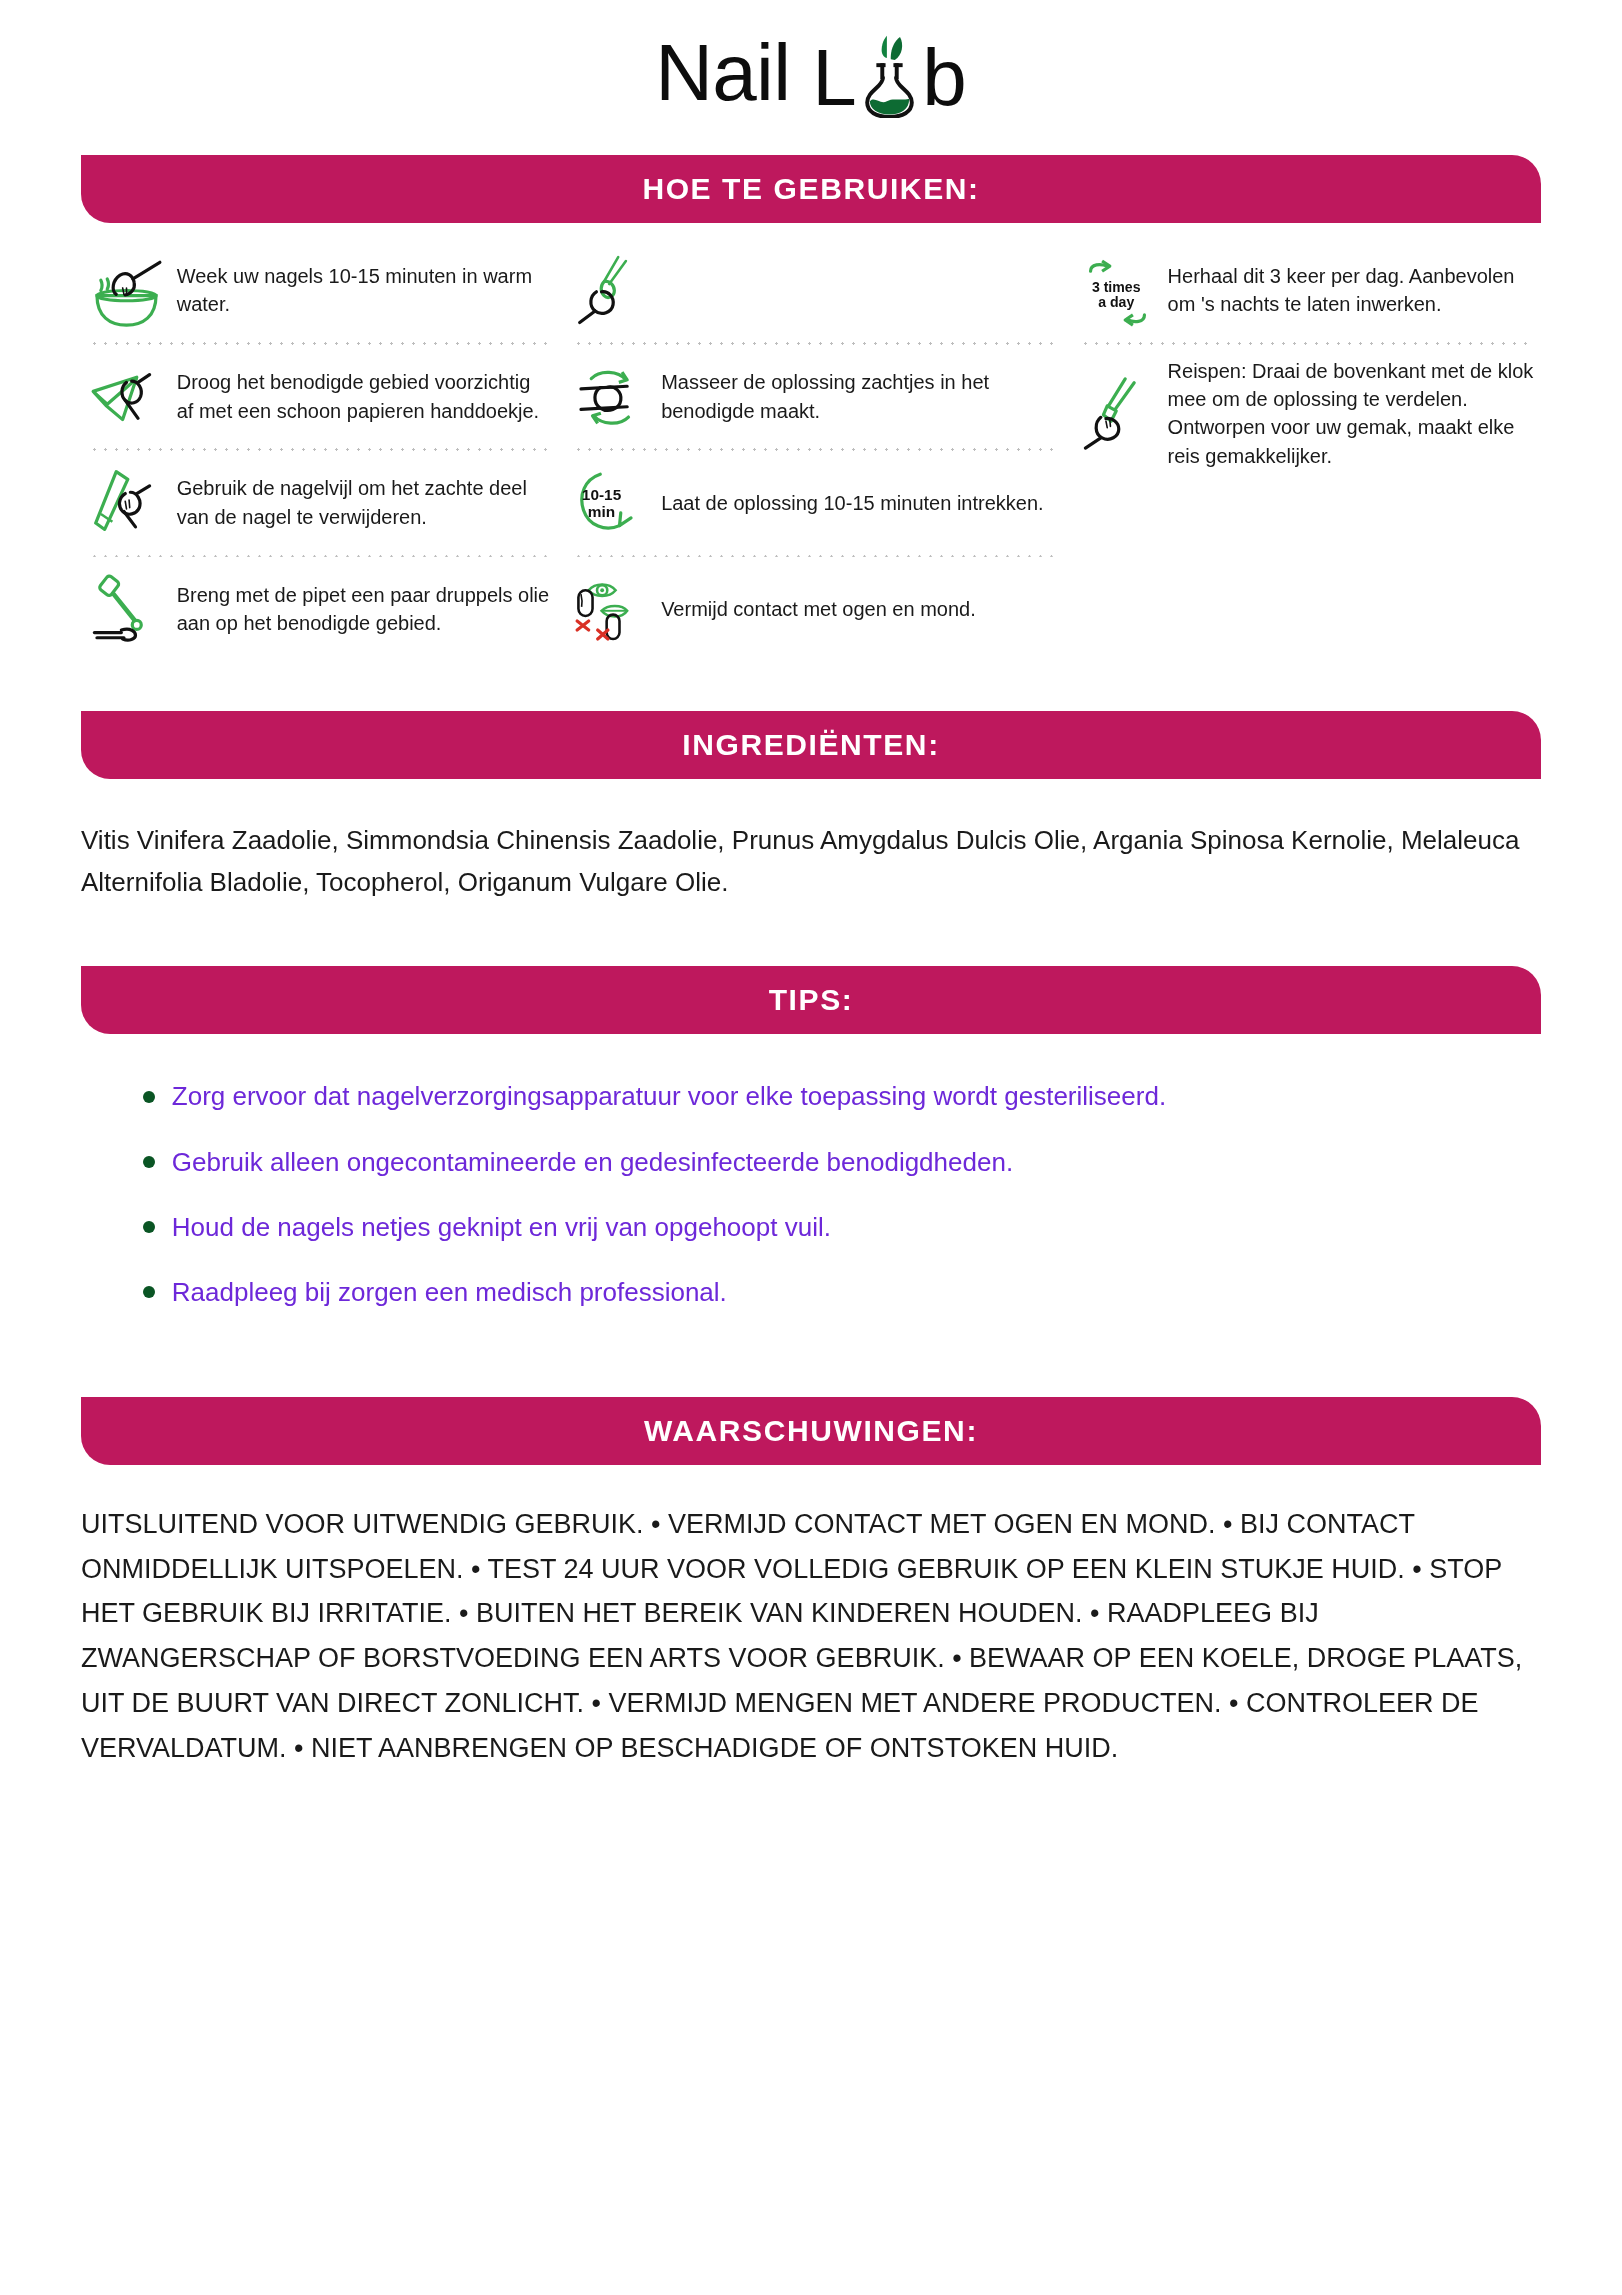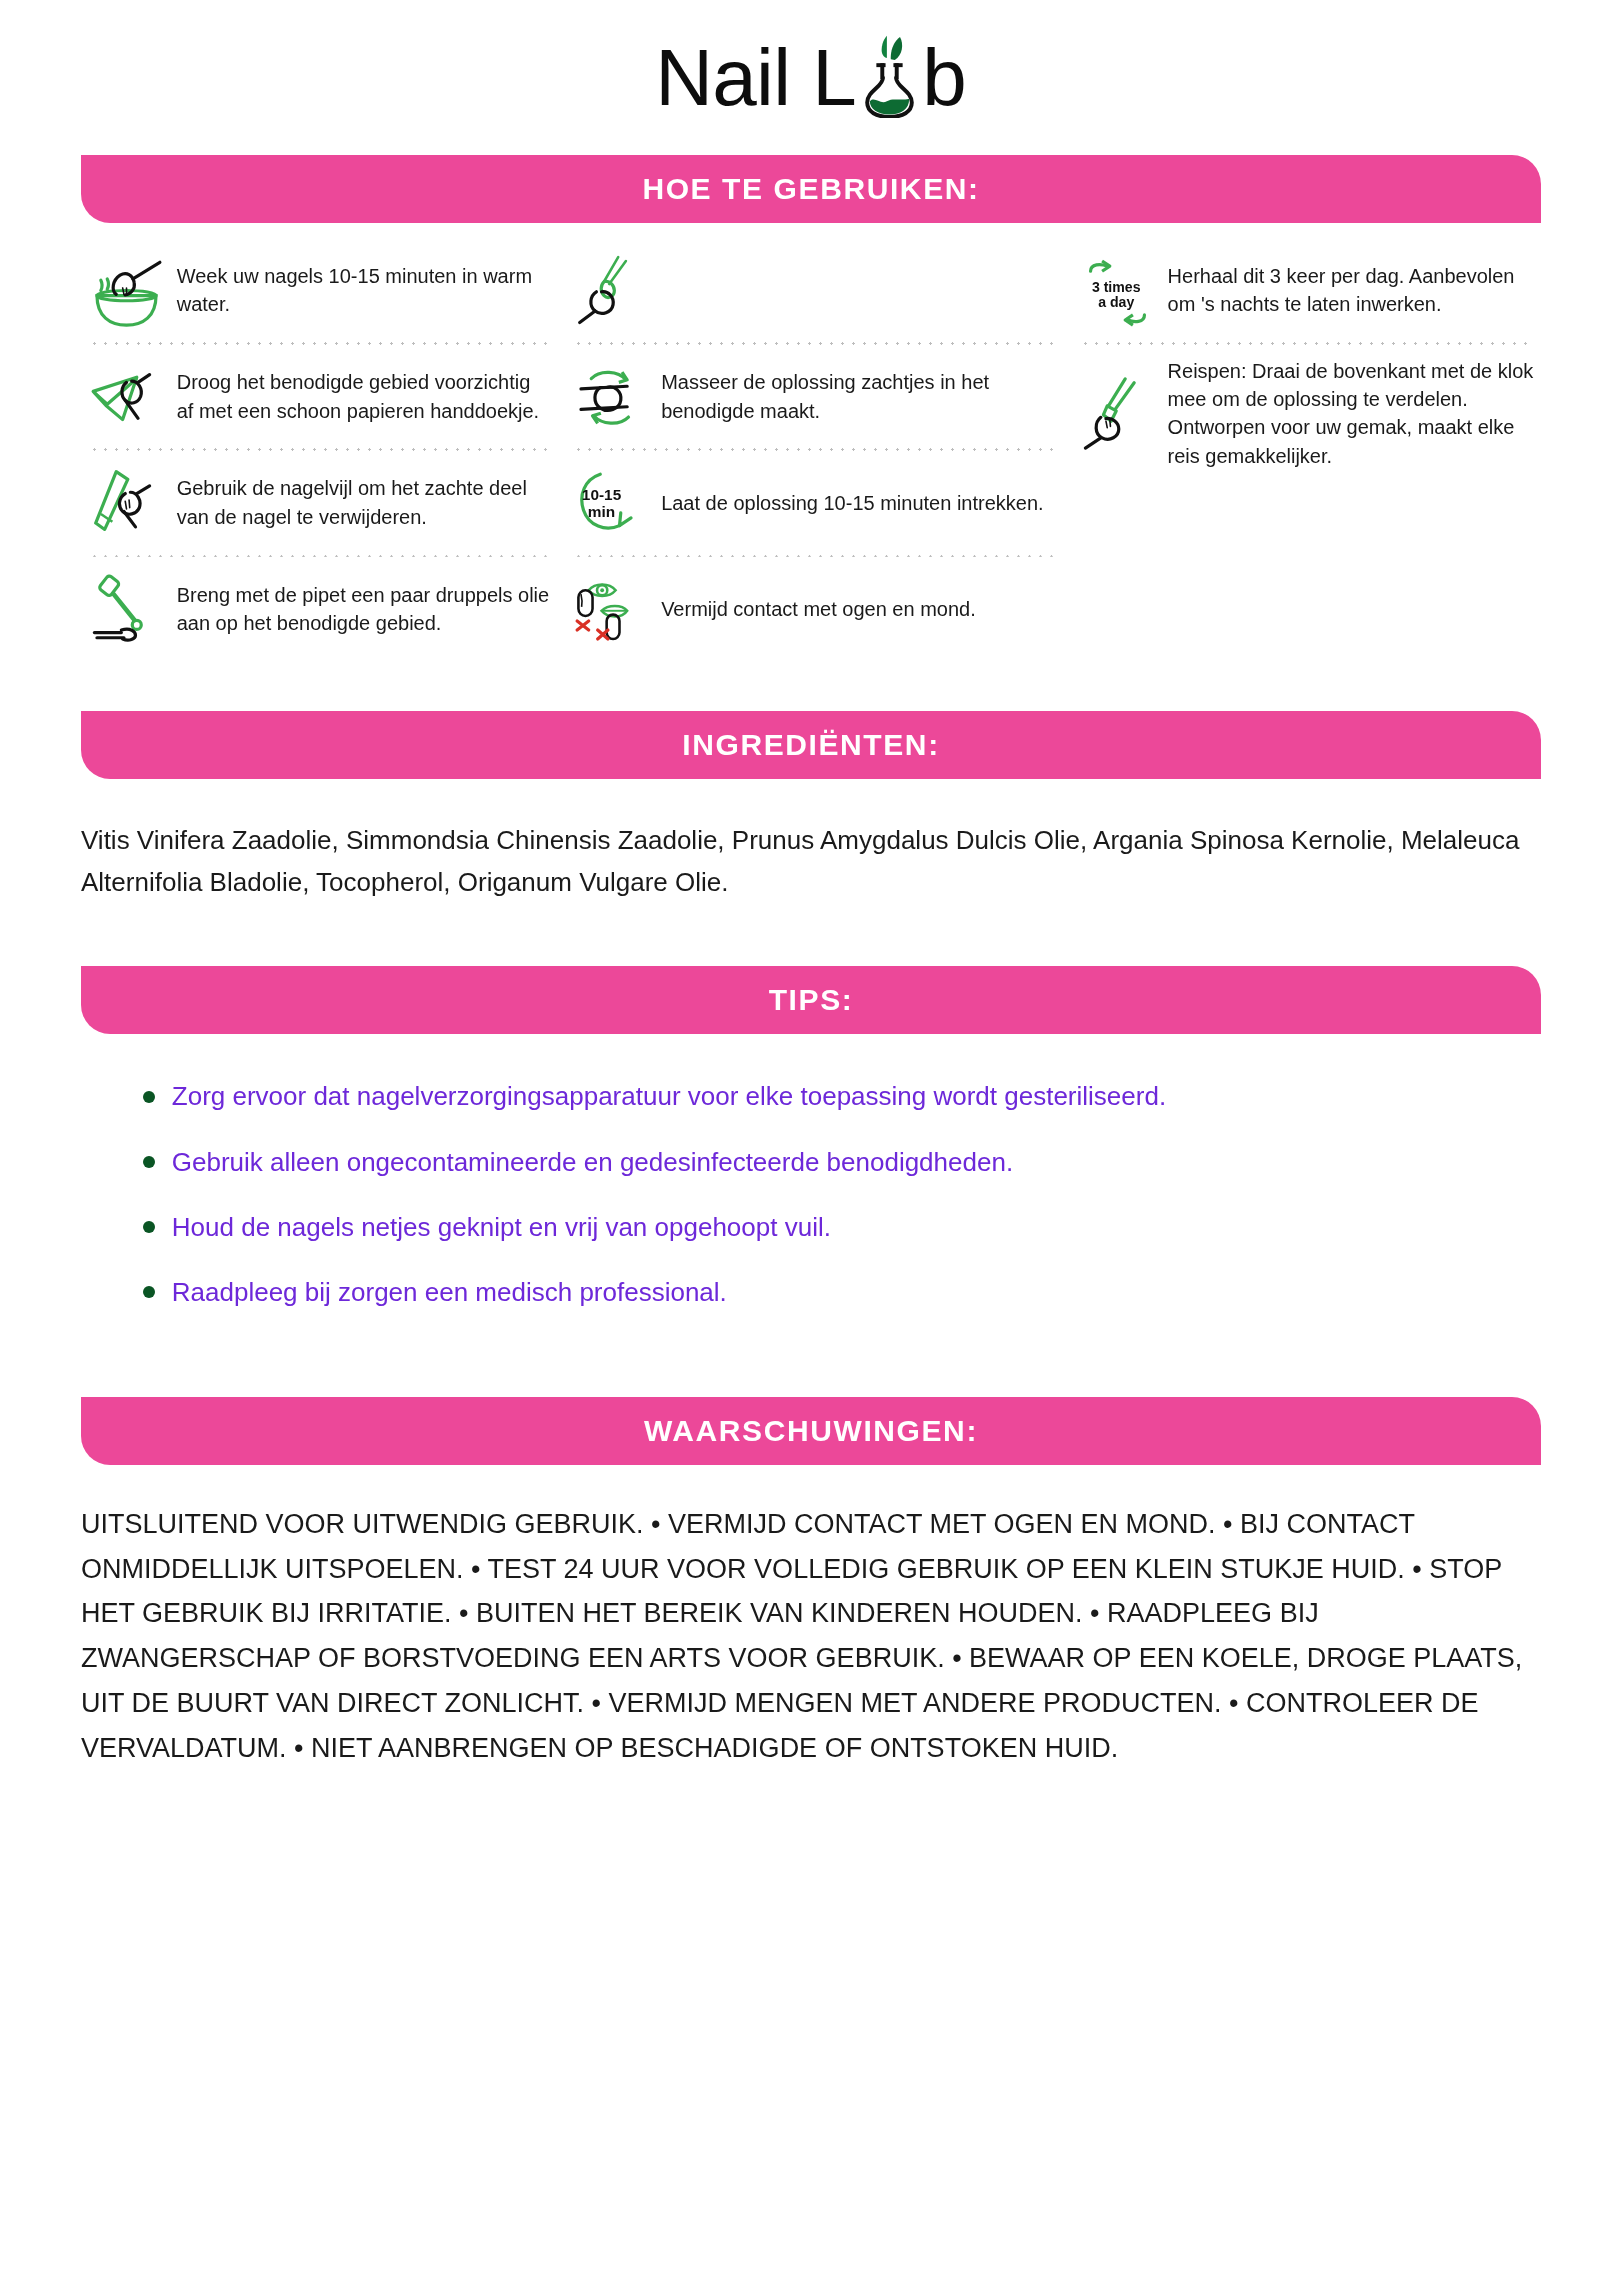--- a/index.html
+++ b/index.html
@@ -11,35 +11,35 @@
     overflow:hidden;
   }
   .page{position:relative;width:1622px;height:2295px;}
 
   
   .logo-wrap{
     width:100%;
     display:flex;justify-content:center;align-items:flex-end;
     padding-top:51px;height:118px;box-sizing:border-box;
   }
-  .logo{display:flex;align-items:flex-end;gap:22px;}
+  .logo{display:flex;gap:22px;}
   .logo-text{
     font-size:80px;line-height:1;font-weight:400;letter-spacing:-0.7px;
     color:#0d0d0d;
   }
   .logo-lab{position:relative;display:flex;align-items:flex-end;}
   .logo-l{font-size:80px;line-height:1;color:#0d0d0d;}
   .logo-flask{position:relative;width:63px;height:85px;margin:0 1.3px 0 1.3px;}
   .logo-b{font-size:80px;line-height:1;color:#0d0d0d;}
 
   
   .banner{
     position:relative;
     margin:0 81px;
-    background:#ec4899;
+    background:#be185d;
     height:68px;
     border-radius:0 29px 0 29px;
     display:flex;align-items:center;justify-content:center;
   }
   .banner-title{
     color:#ffffff;
     font-size:30px;
     font-weight:bold;
     letter-spacing:1.6px;
   }

